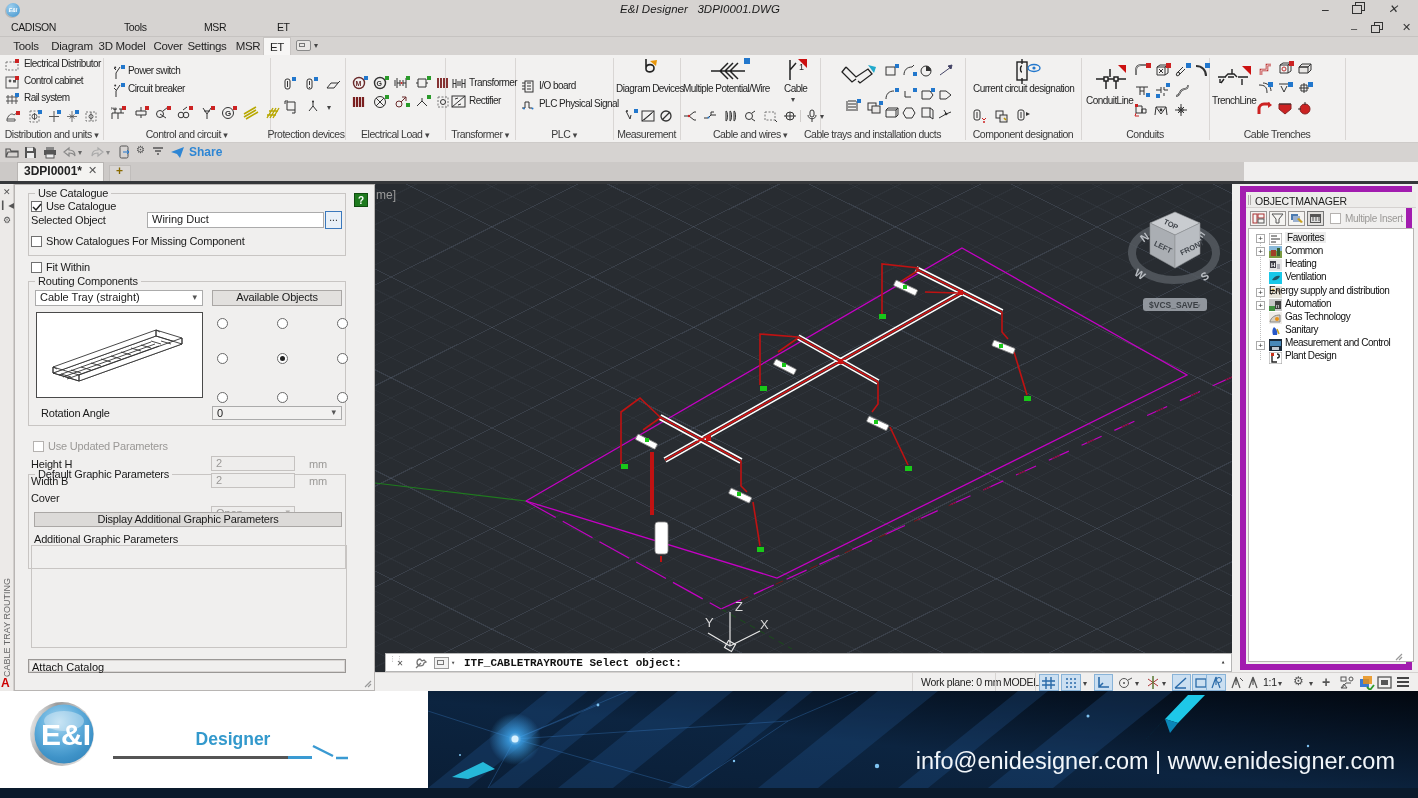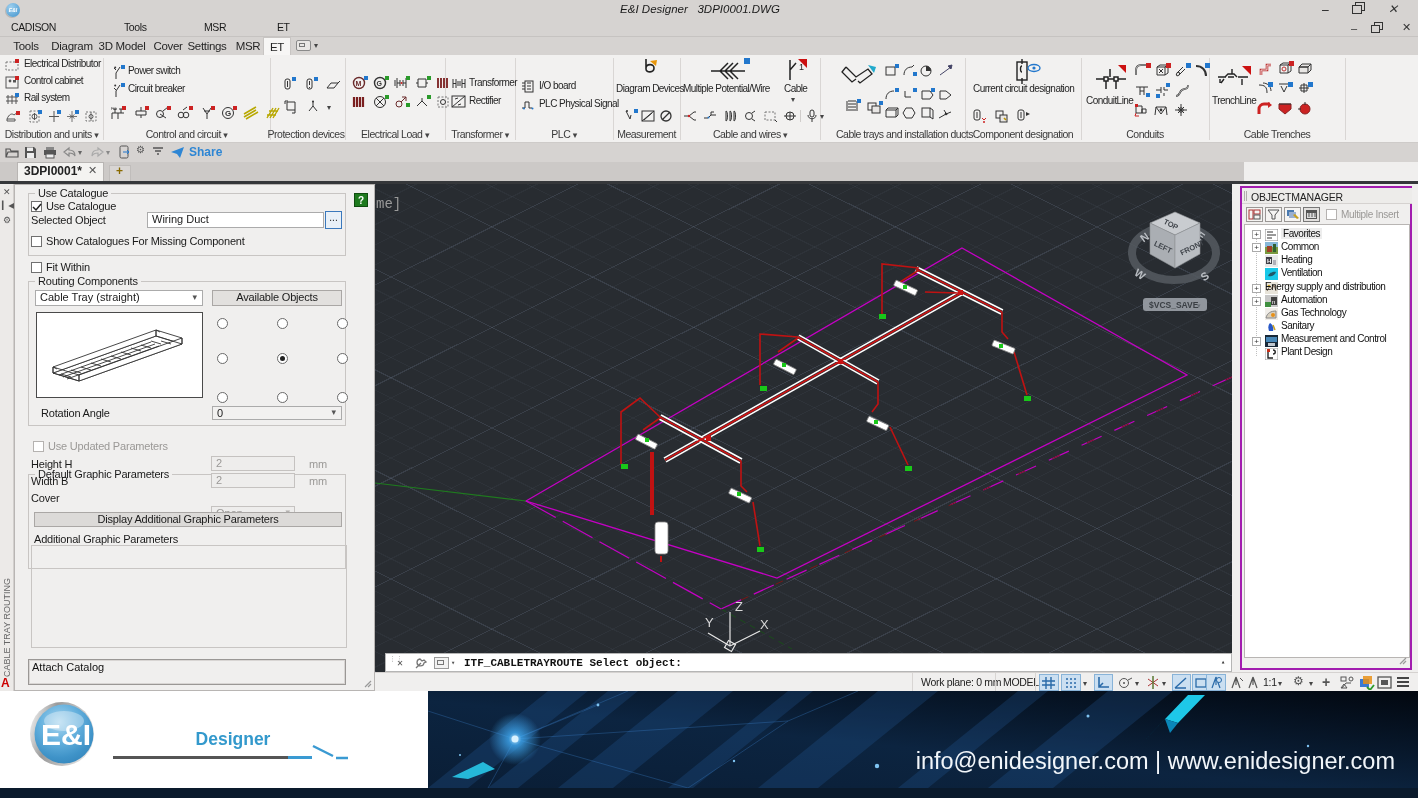--- a/index.html
+++ b/index.html
@@ -39,21 +39,21 @@
  background-image:
  repeating-linear-gradient(26.5deg, rgba(120,135,160,0.07) 0px, rgba(120,135,160,0.07) 1px, transparent 1px, transparent 18px),
  repeating-linear-gradient(153.5deg, rgba(120,135,160,0.07) 0px, rgba(120,135,160,0.07) 1px, transparent 1px, transparent 18px),
  repeating-linear-gradient(26.5deg, rgba(140,155,185,0.12) 0px, rgba(140,155,185,0.12) 1px, transparent 1px, transparent 90px),
  repeating-linear-gradient(153.5deg, rgba(140,155,185,0.12) 0px, rgba(140,155,185,0.12) 1px, transparent 1px, transparent 90px);
  overflow:hidden;}
 #cmdline{position:absolute;left:385px;top:653px;width:847px;height:19px;background:#fff;border:1px solid #b5b5b5;font-family:"Liberation Mono",monospace;font-size:11px;color:#111;}
 #statusbar{position:absolute;left:375px;top:672px;width:1043px;height:19px;background:#f0efee;border-top:1px solid #d5d2d0;font-size:10.5px;color:#222;letter-spacing:-0.3px;}
 
 #rightarea{position:absolute;left:1232px;top:184px;width:186px;height:488px;background:#f0efee;}
-#rightpanel{position:absolute;left:1240px;top:186px;width:172px;height:484px;background:#f0efee;border:2px solid #a21caf;}
+#rightpanel{position:absolute;left:1240px;top:186px;width:172px;height:484px;background:#f0efee;border:6px solid #a21caf;}
 
 #footer{position:absolute;left:0;top:691px;width:1418px;height:107px;background:#fff;}
 </style>
 </head>
 <body>
 <div id="app">
   <div id="titlebar">
     <div class="abs" style="left:6px;top:3px;width:14px;height:14px;border-radius:50%;background:radial-gradient(circle at 35% 30%,#9fd0ef,#3e92cc);box-shadow:-1px 1px 0 #b9b6b4;"></div>
     <div class="abs" style="left:6px;top:3px;width:14px;height:14px;border-radius:50%;color:#fff;font-size:5px;font-weight:bold;text-align:center;line-height:14px;">E&amp;I</div>
     <div class="abs" style="left:560px;top:3px;width:280px;text-align:center;font-size:11.5px;">E&amp;I Designer&nbsp;&nbsp;&nbsp;3DPI0001.DWG</div>
@@ -397,21 +397,21 @@
         <path d="M4 2h6l3 5-3 5H4L1 7z" fill="none" stroke="#333"></path>
       </svg>
     <svg class="abs" style="left:920px;top:51px" width="16" height="15">
         <rect x="2" y="2" width="8" height="9" fill="none" stroke="#333"></rect>
         <path d="M10 2l3 2v9l-3-2" fill="none" stroke="#333"></path>
       </svg>
     <svg class="abs" style="left:938px;top:51px" width="16" height="15">
         <path d="M1 12l7-4M8 8l5-2M6 4l3 5" stroke="#333" fill="none"></path>
         <circle cx="8" cy="8" r="1.3" fill="#333"></circle>
       </svg>
-    <div class="rlabel" style="left:832px;width:145px;white-space:nowrap;overflow:hidden;">Cable trays and installation ducts</div>
+    <div class="rlabel" style="left:800px;width:145px;white-space:nowrap;overflow:hidden;">Cable trays and installation ducts</div>
 
     <svg class="abs" style="left:1010px;top:3px" width="34" height="28">
         <rect x="7" y="4" width="10" height="18" fill="none" stroke="#222" stroke-width="1.4"></rect>
         <path d="M12 1v5M12 20v6M12 8c-2 0-2 6 0 6" stroke="#222" stroke-width="1.4" fill="none"></path>
         <ellipse cx="24" cy="10" rx="6" ry="3.5" fill="none" stroke="#2277cc" stroke-width="1.4"></ellipse>
         <circle cx="24" cy="10" r="1.6" fill="#2277cc"></circle>
       </svg>
     <div class="ritem" style="left:973px;top:28px;">Current circuit designation</div>
     <svg class="abs" style="left:972px;top:54px" width="18" height="16">
         <rect x="2" y="1" width="6" height="10" rx="2" fill="none" stroke="#333"></rect>
@@ -635,21 +635,21 @@
     <div class="dinput" style="left:196px;top:271px;width:84px;height:15px;">2</div>
     <div class="lbl graylbl" style="left:294px;top:273px;">mm</div>
     <div class="lbl" style="left:16px;top:290px;">Width B</div>
     <div class="dinput" style="left:196px;top:288px;width:84px;height:15px;">2</div>
     <div class="lbl graylbl" style="left:294px;top:290px;">mm</div>
     <div class="lbl" style="left:16px;top:307px;">Cover</div>
     <div class="dinput" style="left:196px;top:305px;width:84px;height:15px;margin-top:16px;">Open<span style="position:absolute;right:4px;top:0px;color:#b5b2b0;font-size:9px;">▾</span></div>
     <div class="btn" style="left:19px;top:327px;width:308px;height:15px;background:#dcdad8;">Display Additional Graphic Parameters</div>
     <div class="lbl" style="left:19px;top:348px;">Additional Graphic Parameters</div>
     <div class="abs" style="left:16px;top:360px;width:316px;height:103px;border:1px solid #c8c5c3;"></div>
-    <div class="abs" style="left:13px;top:474px;width:318px;height:26px;border:1px solid #9a9795;background:#f0efee;">
+    <div class="abs" style="left:13px;top:474px;width:318px;height:14px;border:1px solid #9a9795;background:#f0efee;">
         <div style="border:1px solid #d8d5d3;height:100%;font-size:11px;color:#111;padding-left:2px;">Attach Catalog</div>
       </div>
     <svg class="abs" style="right:2px;bottom:2px" width="9" height="9">
         <path d="M8 0v8H0z" fill="none"></path>
         <path d="M8 2L2 8M8 5L5 8M8 8h0" stroke="#999" stroke-width="1.2"></path>
       </svg>
   </div>
   <div id="viewport">
     <svg width="857" height="469" viewBox="375 184 857 469" style="position:absolute;left:0;top:0;" shape-rendering="geometricPrecision">
 
@@ -745,21 +745,21 @@
       <polygon points="1175,212 1200,223 1175,235 1150,223" fill="#c9ccd0" stroke="#8e9296" stroke-width="0.6"></polygon>
       <polygon points="1150,223 1175,235 1175,268 1150,254" fill="#aaaeb3" stroke="#8e9296" stroke-width="0.6"></polygon>
       <polygon points="1200,223 1175,235 1175,268 1200,254" fill="#b9bdc2" stroke="#8e9296" stroke-width="0.6"></polygon>
       <text x="1163" y="227" font-size="7.5" fill="#41464c" font-weight="bold" transform="rotate(27 1171 225)">TOP</text>
       <text x="1154" y="249" font-size="7.5" fill="#41464c" font-weight="bold" transform="rotate(26 1162 246)">LEFT</text>
       <text x="1179" y="252" font-size="7.5" fill="#41464c" font-weight="bold" transform="rotate(-26 1188 248)">FRONT</text>
       <rect x="1143" y="298" width="64" height="13" rx="3" fill="#9ba1a8" opacity="0.9"></rect>
       <text x="1149" y="308" font-size="8.5" fill="#3a3f44" font-weight="bold">$VCS_SAVE</text>
       <text x="1197" y="308" font-size="7" fill="#6a7077">▾</text>
     </svg>
-    <div class="abs" style="left:1px;top:12px;color:#9a9a9a;font-size:14px;font-family:Liberation Mono, monospace;">me]</div>
+    <div class="abs" style="left:1px;top:4px;color:#9a9a9a;font-size:12px;">me]</div>
   </div>
   <div id="cmdline">
     <div class="abs" style="left:3px;top:3px;width:5px;height:12px;color:#999;font-size:7px;line-height:4px;">⋮⋮</div>
     <div class="abs" style="left:11px;top:3px;color:#555;font-size:10px;">✕</div>
     <svg class="abs" style="left:28px;top:3px" width="13" height="13">
         <path d="M2 11l5-5M6 2a3.5 3.5 0 104 4l2-1-2-2-2 1z" fill="none" stroke="#777" stroke-width="1.3"></path>
       </svg>
     <div class="abs" style="left:48px;top:3px;width:15px;height:12px;border:1px solid #999;background:#f2f2f2;">
         <span style="position:absolute;left:2px;top:2px;width:7px;height:5px;border:1px solid #777;display:block;"></span>
       </div>

